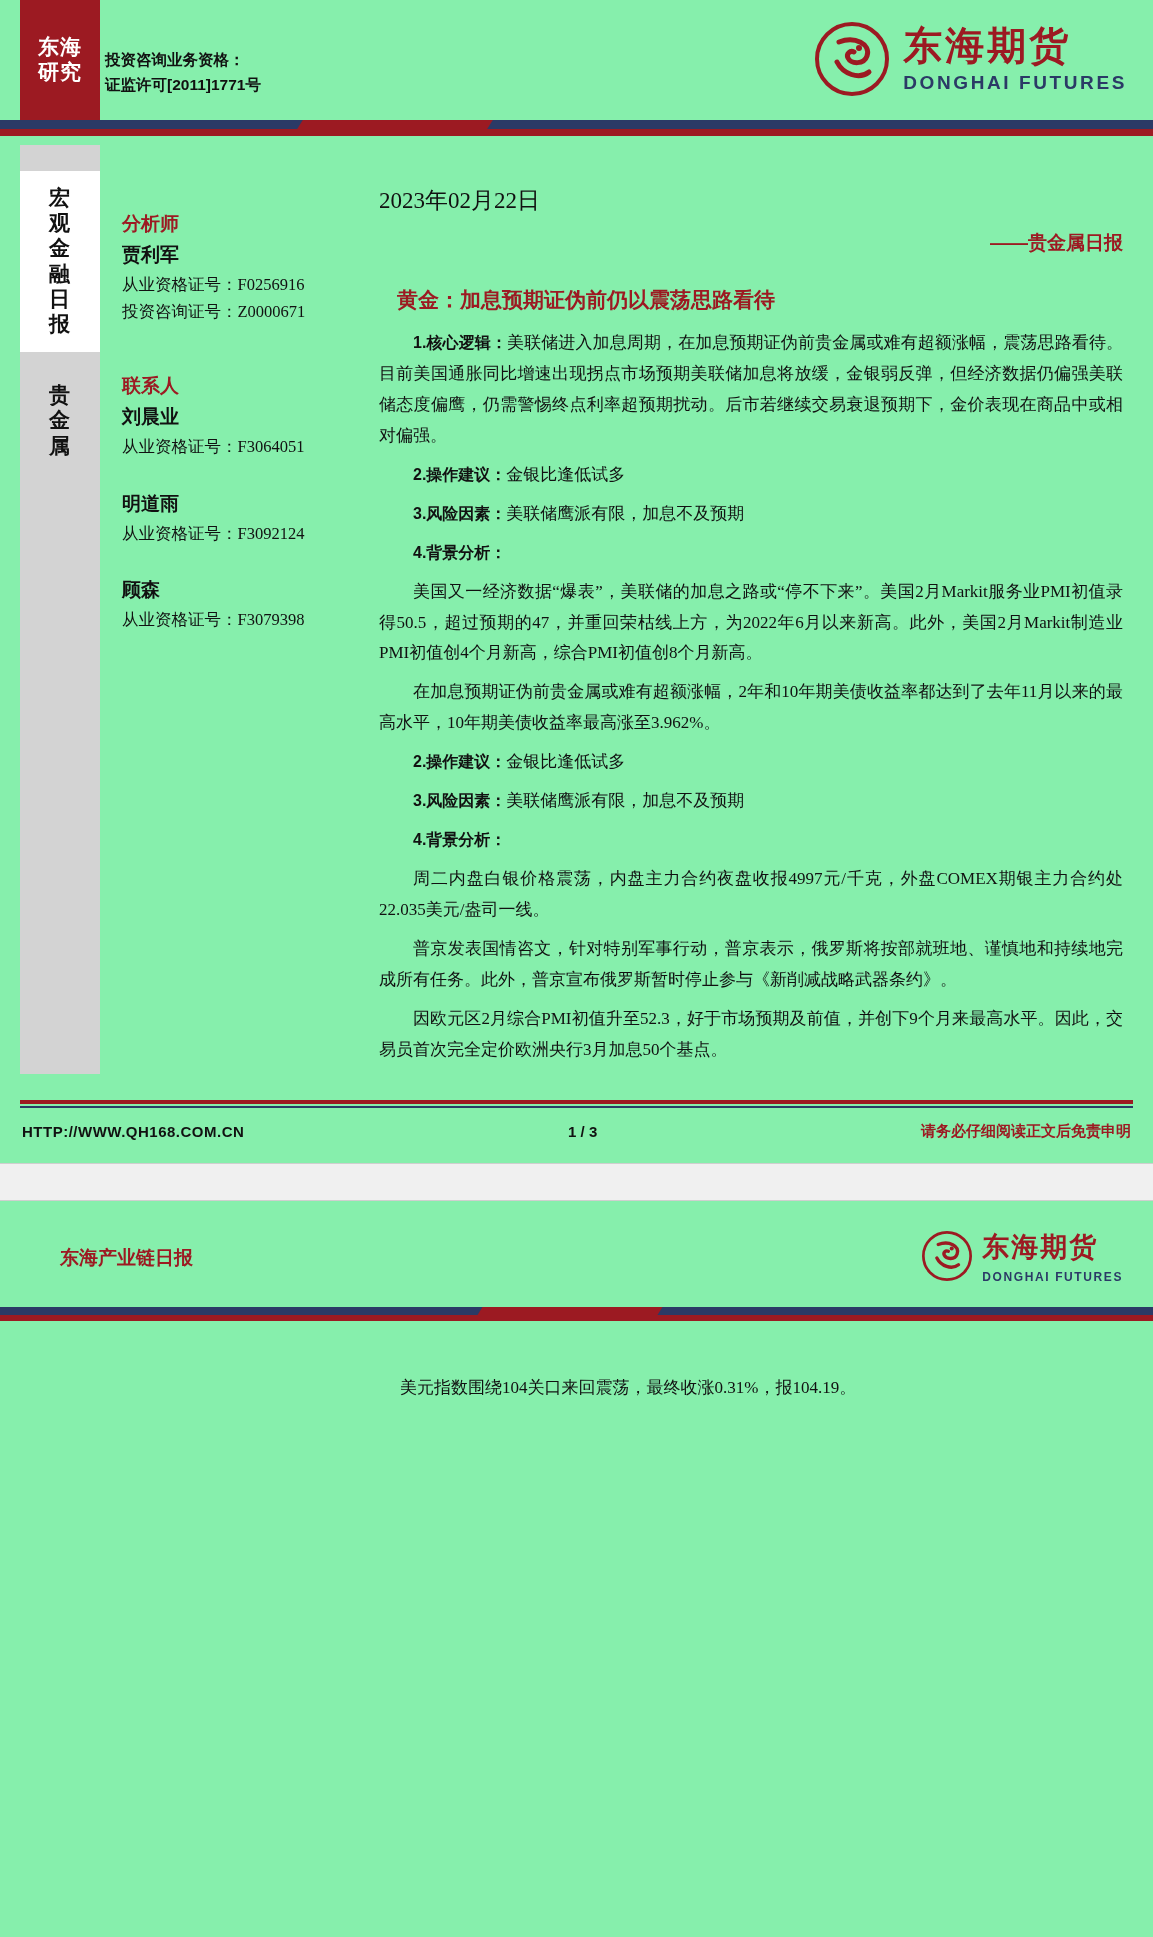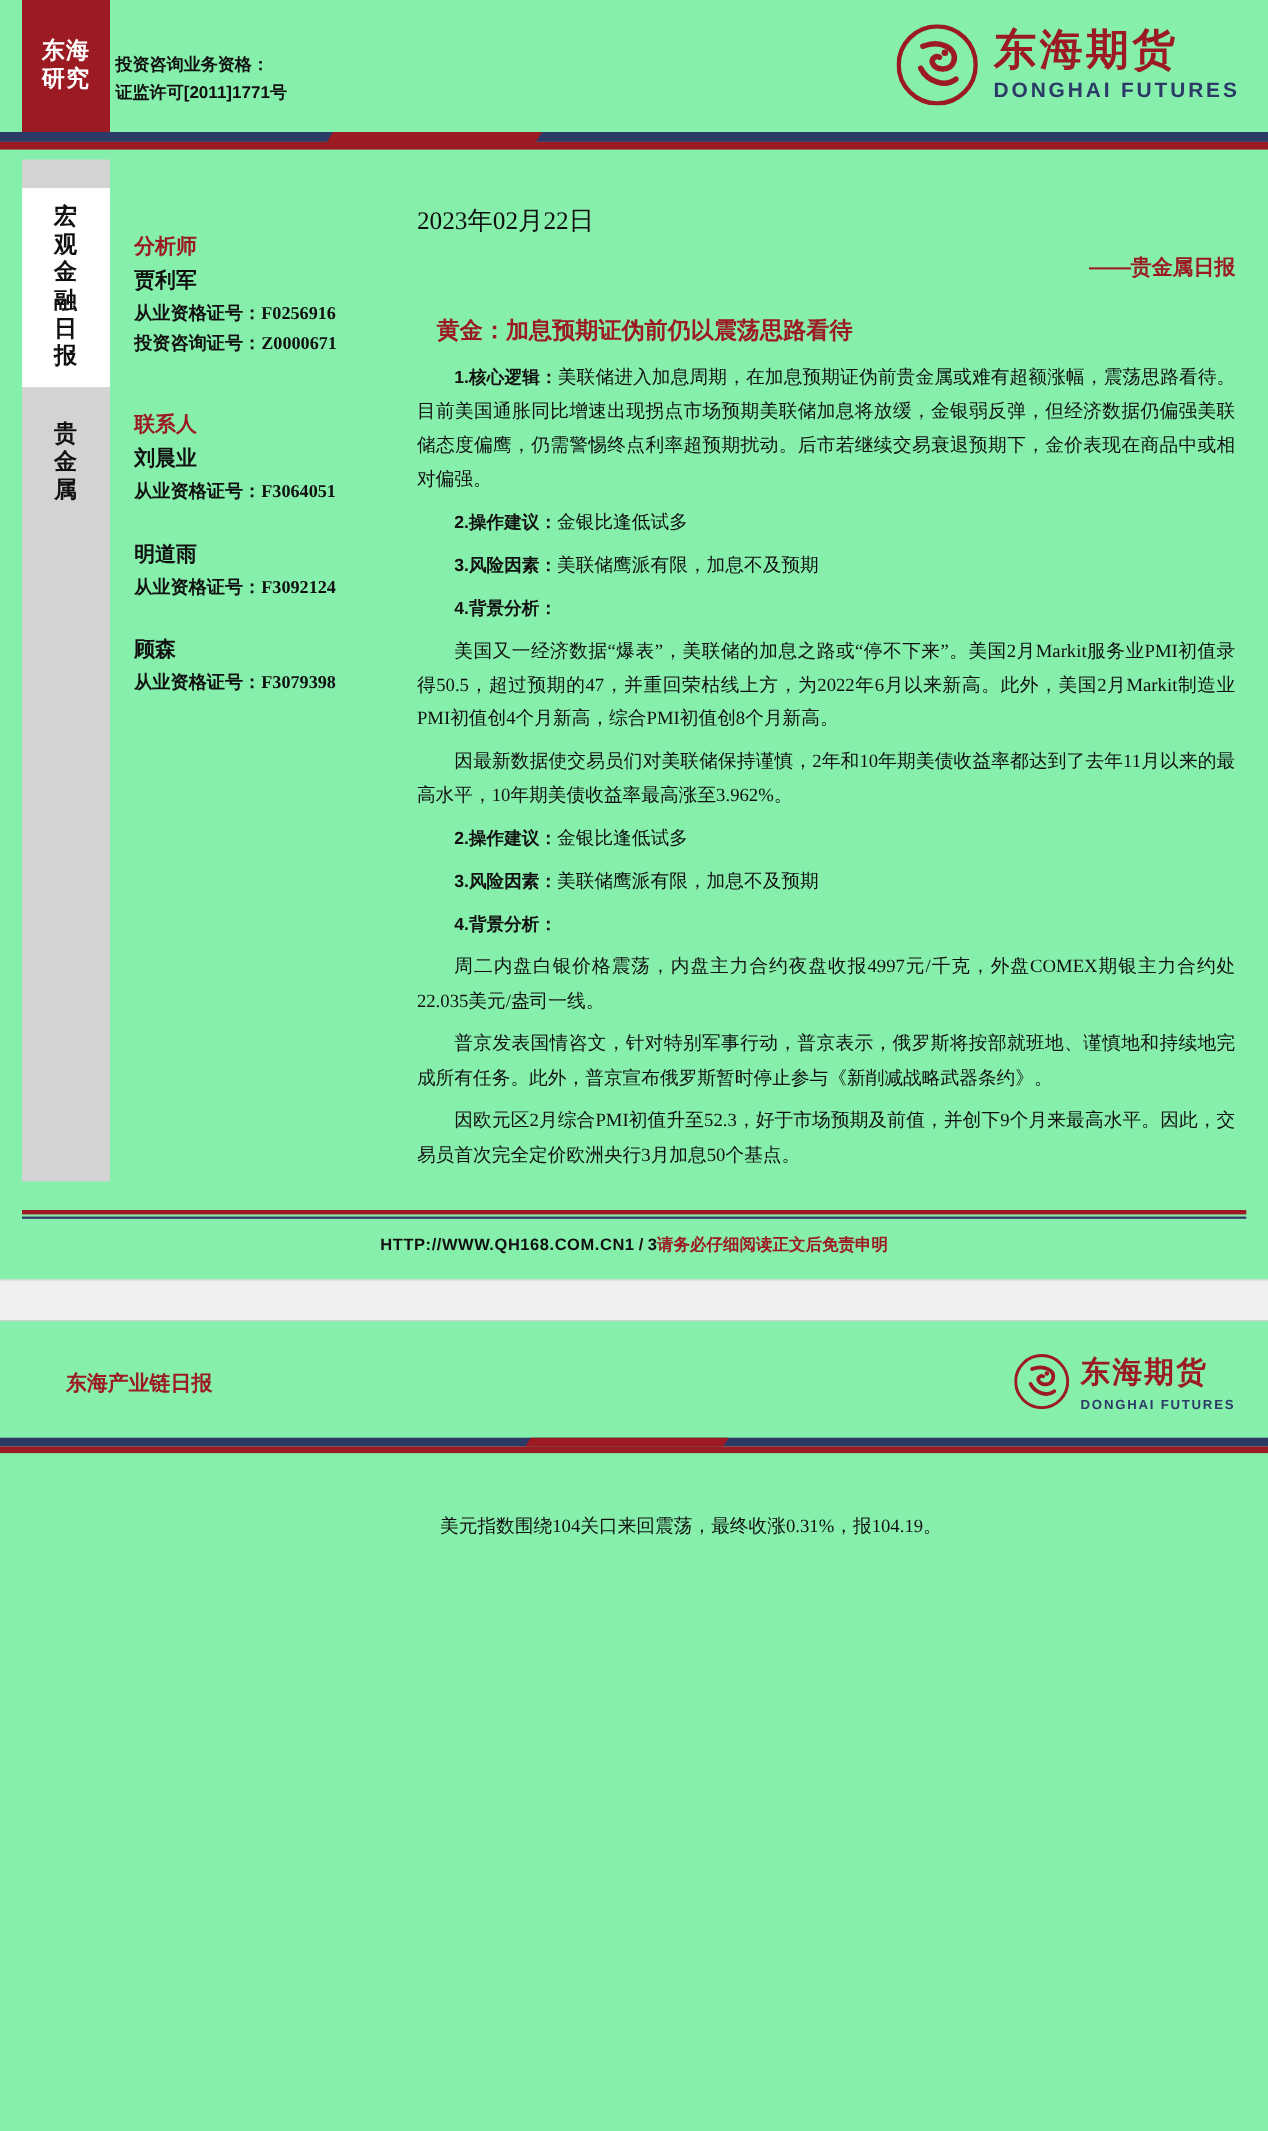--- a/index.html
+++ b/index.html
@@ -142,21 +142,20 @@
     margin-bottom: 5px;
   }
   .lc-name {
     font-weight: bold;
     font-size: 19px;
     margin-bottom: 3px;
   }
   .lc-line {
     font-size: 16.5px;
     line-height: 1.65;
-    font-weight: bold;
   }
   .lc-gap-lg { height: 48px; }
   .lc-gap-md { height: 30px; }
 
   .content {
     flex: 1;
     padding: 40px 30px 0 24px;
   }
   .doc-date {
     font-size: 23px;
@@ -202,21 +201,21 @@
   .footer {
     margin: 26px 20px 0;
     position: relative;
   }
   .foot-rule-red { height: 4px; background: #9c1a22; }
   .foot-rule-gap { height: 2px; }
   .foot-rule-blue { height: 2px; background: #2b3a66; }
   .foot-row {
     display: flex;
     align-items: center;
-    justify-content: center;
+    justify-content: space-between;
     font-family: "Liberation Sans", sans-serif;
     font-weight: bold;
     font-size: 15px;
     padding: 14px 2px 12px;
   }
   .foot-left { color: #111; letter-spacing: 0.5px; }
   .foot-center { color: #111; }
   .foot-right { color: #9c1a22; }
 
   .page-gap {
@@ -361,21 +360,21 @@
         <b>2.操作建议：</b><span>金银比逢低试多</span>
       </p>
       <p class="para item-line">
         <b>3.风险因素：</b><span>美联储鹰派有限，加息不及预期</span>
       </p>
       <p class="para item-line">
         <b>4.背景分析：</b><span></span>
       </p>
 
       <p class="para">美国又一经济数据“爆表”，美联储的加息之路或“停不下来”。美国2月Markit服务业PMI初值录得50.5，超过预期的47，并重回荣枯线上方，为2022年6月以来新高。此外，美国2月Markit制造业PMI初值创4个月新高，综合PMI初值创8个月新高。</p>
-      <p class="para">因最新数据使交易员们对美联储保持谨慎，2年和10年期美债收益率都达到了去年11月以来的最高水平，10年期美债收益率最高涨至3.962%。</p>
+      <p class="para">在加息预期证伪前贵金属或难有超额涨幅，2年和10年期美债收益率都达到了去年11月以来的最高水平，10年期美债收益率最高涨至3.962%。</p>
 
 
       <p class="para item-line">
         <b>2.操作建议：</b><span>金银比逢低试多</span>
       </p>
       <p class="para item-line">
         <b>3.风险因素：</b><span>美联储鹰派有限，加息不及预期</span>
       </p>
       <p class="para item-line">
         <b>4.背景分析：</b><span></span>

